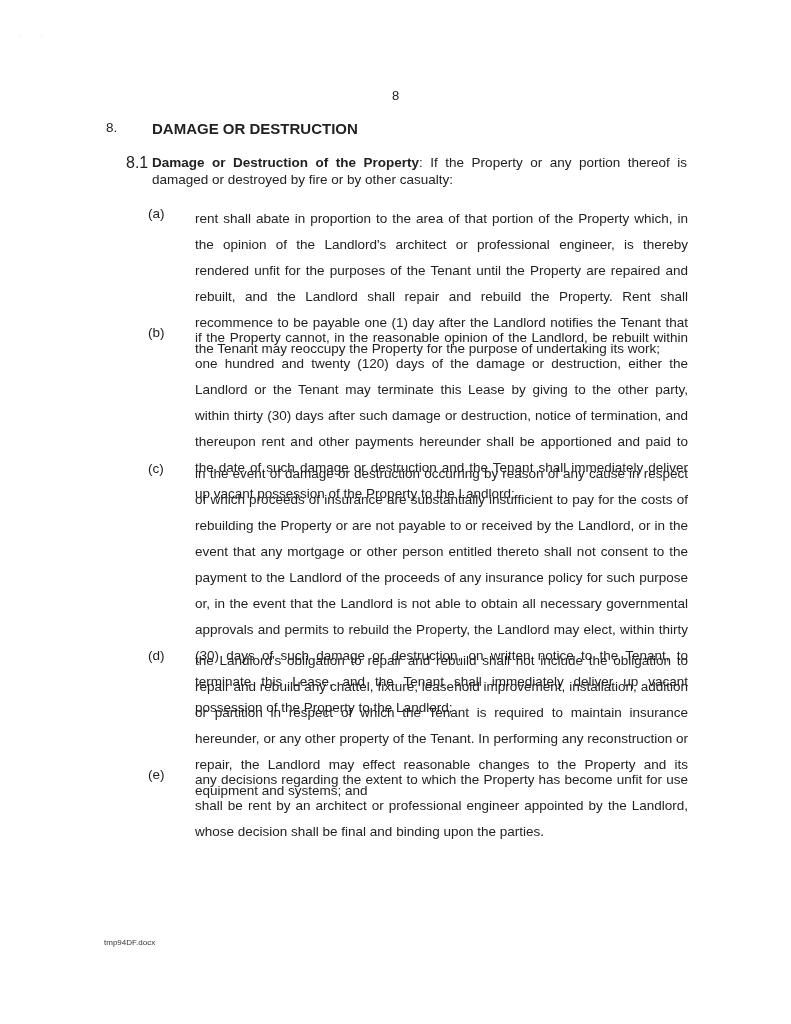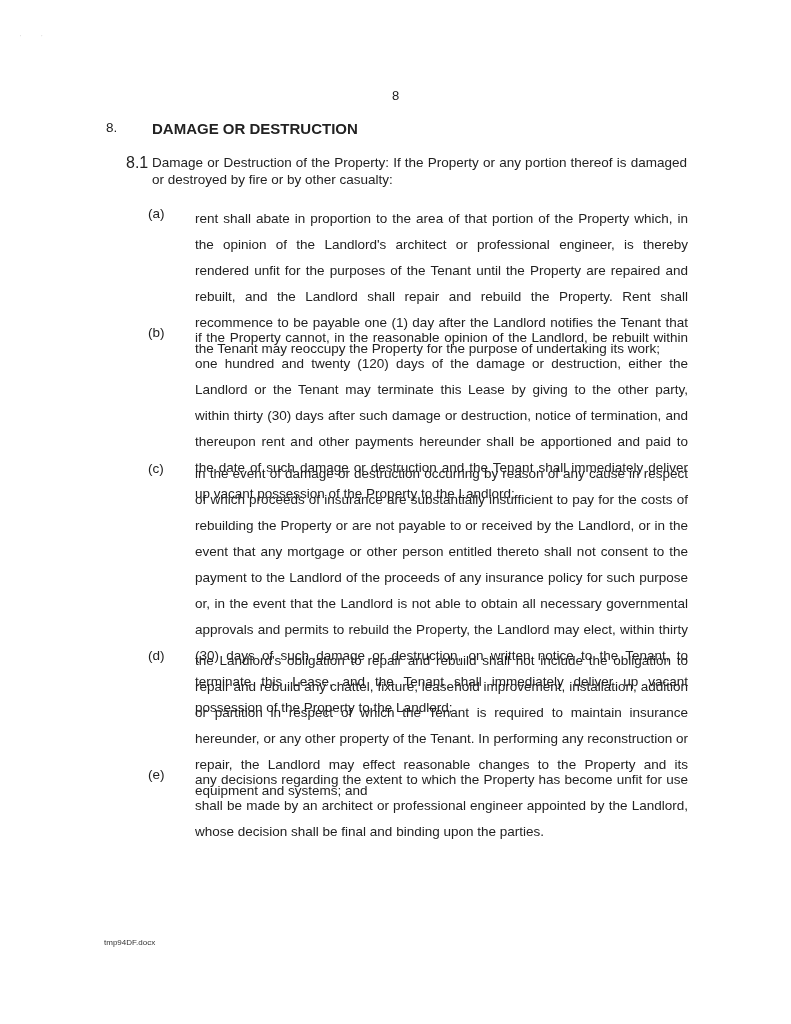--- a/index.html
+++ b/index.html
@@ -17,21 +17,21 @@
     .section-title {
       position: absolute; left: 152px; top: 120px; font-size: 15px; font-weight: bold;
     }
     .clause-num {
       position: absolute; left: 106px; top: 154px; font-size: 16px; margin-left: 20px;
     }
     .clause-body {
       position: absolute; left: 152px; top: 154px; width: 535px;
       font-size: 13.5px; line-height: 17px; text-align: justify;
     }
-    .clause-body b { font-weight: normal; margin-top: 28px; }
+    .clause-body b { font-weight: bold; margin-top: 28px; }
     .item {
       position: absolute; left: 148px; width: 540px;
     }
     .item-label {
       position: absolute; left: 0; top: 0; font-size: 13.5px;
     }
     .item-text {
       position: absolute; left: 47px; top: 0; width: 493px;
       font-size: 13.5px; line-height: 26px; text-align: justify;
       text-align-last: left;
@@ -71,16 +71,16 @@
   <div class="item-text">in the event of damage or destruction occurring by reason of any cause in respect of which proceeds of insurance are substantially insufficient to pay for the costs of rebuilding the Property or are not payable to or received by the Landlord, or in the event that any mortgage or other person entitled thereto shall not consent to the payment to the Landlord of the proceeds of any insurance policy for such purpose or, in the event that the Landlord is not able to obtain all necessary governmental approvals and permits to rebuild the Property, the Landlord may elect, within thirty (30) days of such damage or destruction, on written notice to the Tenant, to terminate this Lease, and the Tenant shall immediately deliver up vacant possession of the Property to the Landlord;</div>
 </div>
 
 <div class="item" style="top:648px;">
   <span class="item-label">(d)</span>
   <div class="item-text">the Landlord's obligation to repair and rebuild shall not include the obligation to repair and rebuild any chattel, fixture, leasehold improvement, installation, addition or partition in respect of which the Tenant is required to maintain insurance hereunder, or any other property of the Tenant. In performing any reconstruction or repair, the Landlord may effect reasonable changes to the Property and its equipment and systems; and</div>
 </div>
 
 <div class="item" style="top:767px;">
   <span class="item-label">(e)</span>
-  <div class="item-text">any decisions regarding the extent to which the Property has become unfit for use shall be made by an architect or professional engineer appointed by the Landlord, whose decision shall be final and binding upon the parties.</div>
+  <div class="item-text">any decisions regarding the extent to which the Property has become unfit for use shall be rent by an architect or professional engineer appointed by the Landlord, whose decision shall be final and binding upon the parties.</div>
 </div>
 
 <div class="footer">tmp94DF.docx</div>
 
 </body></html>

